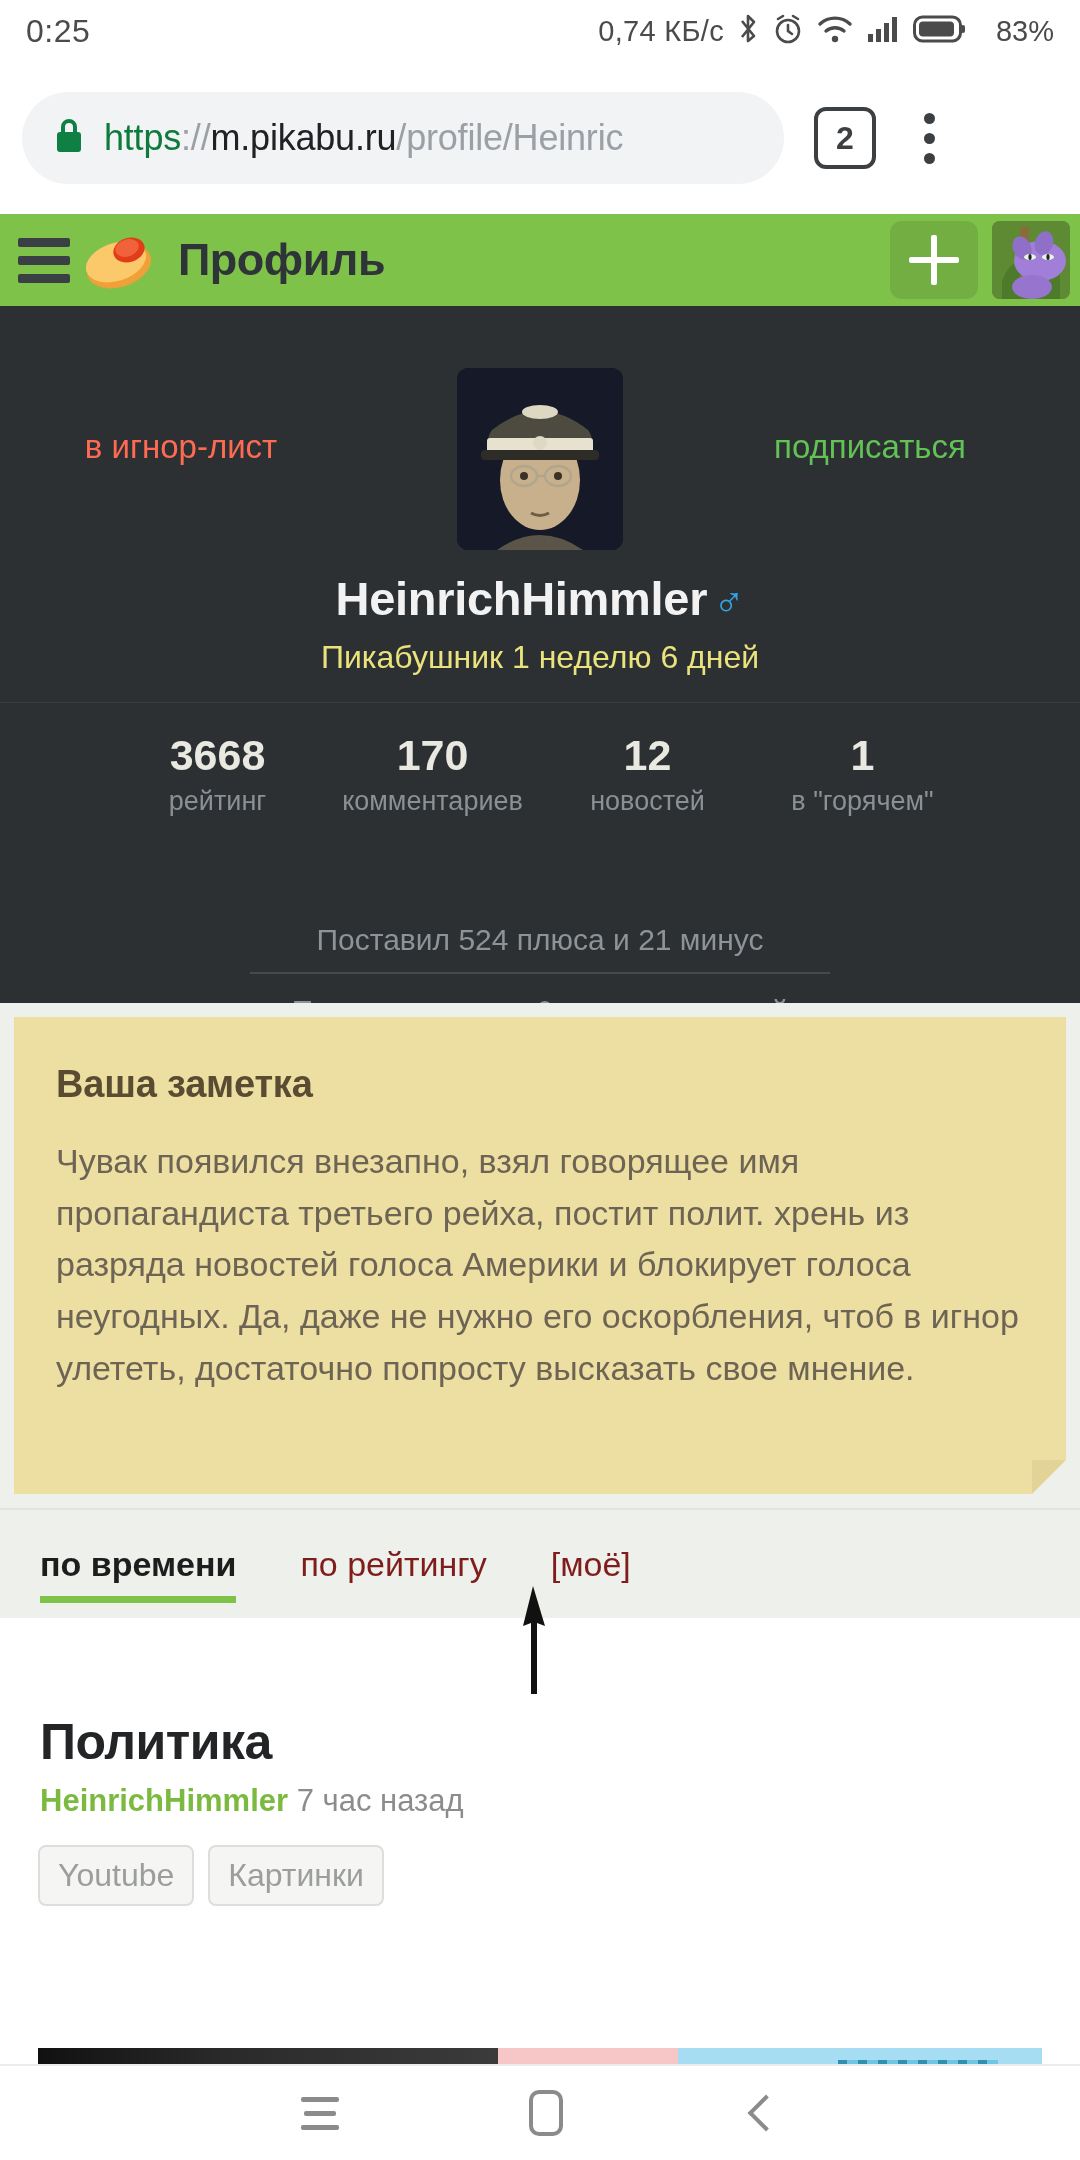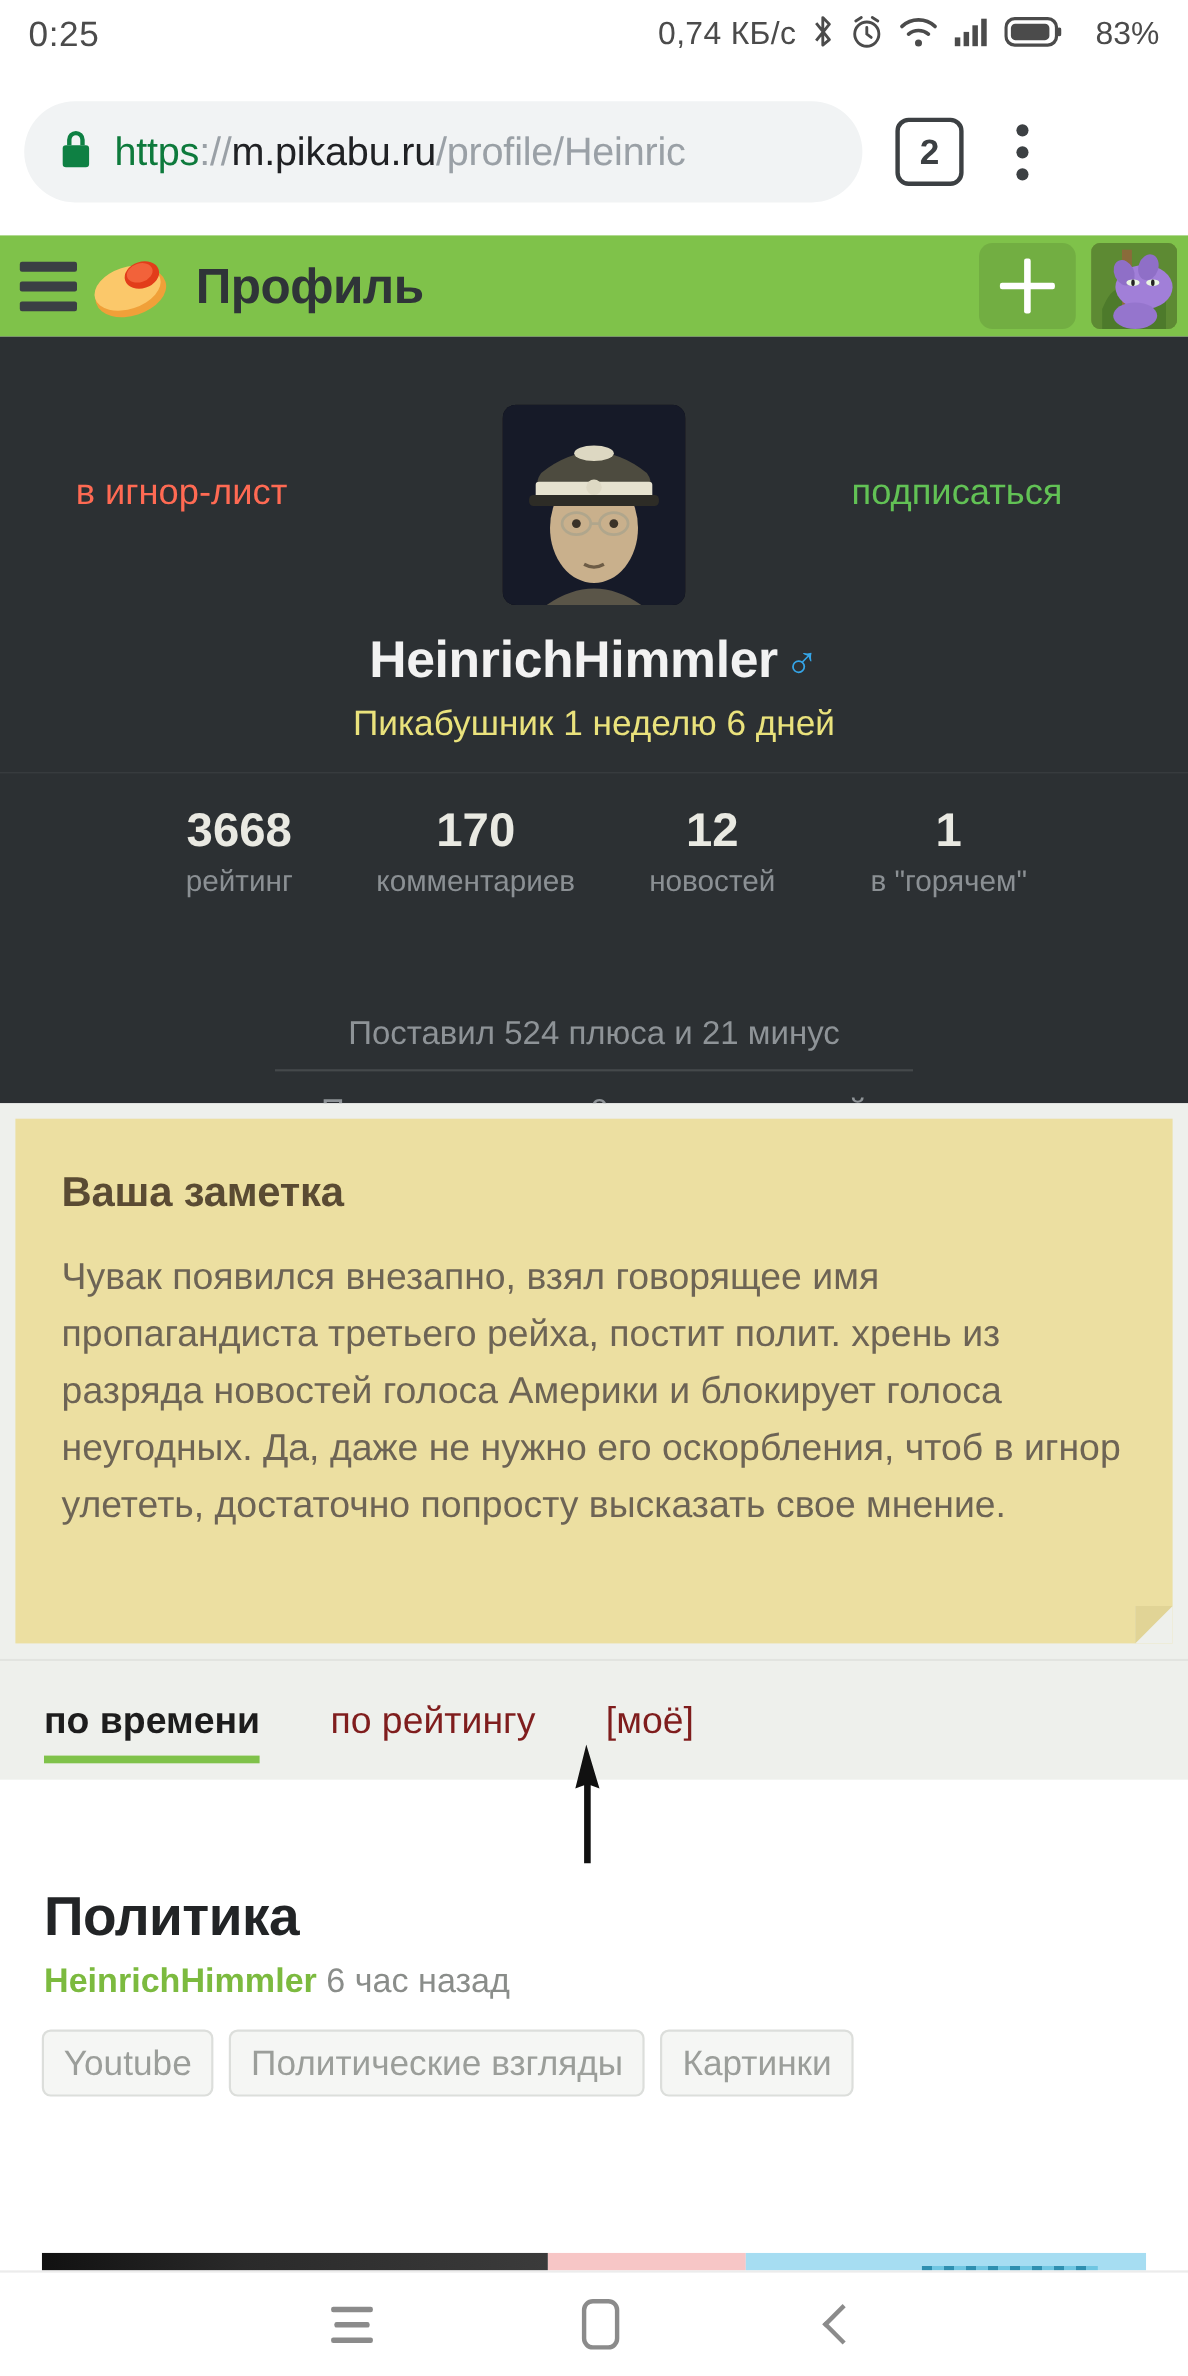--- a/index.html
+++ b/index.html
@@ -80,21 +80,21 @@
   .profile {
     position:absolute; top:306px; left:0; width:1080px; height:697px;
     background:#2c3033;
   }
   .prof-top { position:relative; height:190px; }
   .prof-avatar {
     position:absolute; left:457px; top:62px; width:166px; height:182px;
     border-radius:12px; overflow:hidden; background:#14161f;
   }
   .ignore-link {
-    position:absolute; left:0; top:122px; width:330px; text-align:center;
+    position:absolute; left:16px; top:122px; width:330px; text-align:center;
     font-size:33px; color:#ff6a53;
   }
   .subscribe-link {
     position:absolute; right:40px; top:122px; width:340px; text-align:center;
     font-size:33px; color:#62c255;
   }
   .uname {
     position:absolute; top:265px; left:0; width:1080px; text-align:center;
     font-size:47px; font-weight:700; color:#f2f2f2; letter-spacing:-.3px;
   }
@@ -379,24 +379,23 @@
   </div>
 
   <div class="tabs-wrap">
     <div class="tab active">по времени</div>
     <div class="tab">по рейтингу</div>
     <div class="tab">[моё]</div>
   </div>
 
   <div class="feed">
     <div class="post-title">Политика</div>
-    <div class="post-meta"><span class="post-author">HeinrichHimmler</span> <span>6 час назад</span></div>
+    <div class="post-meta"><span class="post-author">HeinrichHimmler</span> <span>7 час назад</span></div>
     <div class="tags">
       <span class="tag">Youtube</span>
-      <span class="tag">Политические взгляды</span>
       <span class="tag">Картинки</span>
     </div>
     <div class="post-image">
       <div class="pi-a">
           <div class="pi-head"></div>
         </div>
       <div class="pi-b"></div>
       <div class="pi-c">
         <div class="pi-c2"></div>
         <div class="pi-face"></div>

